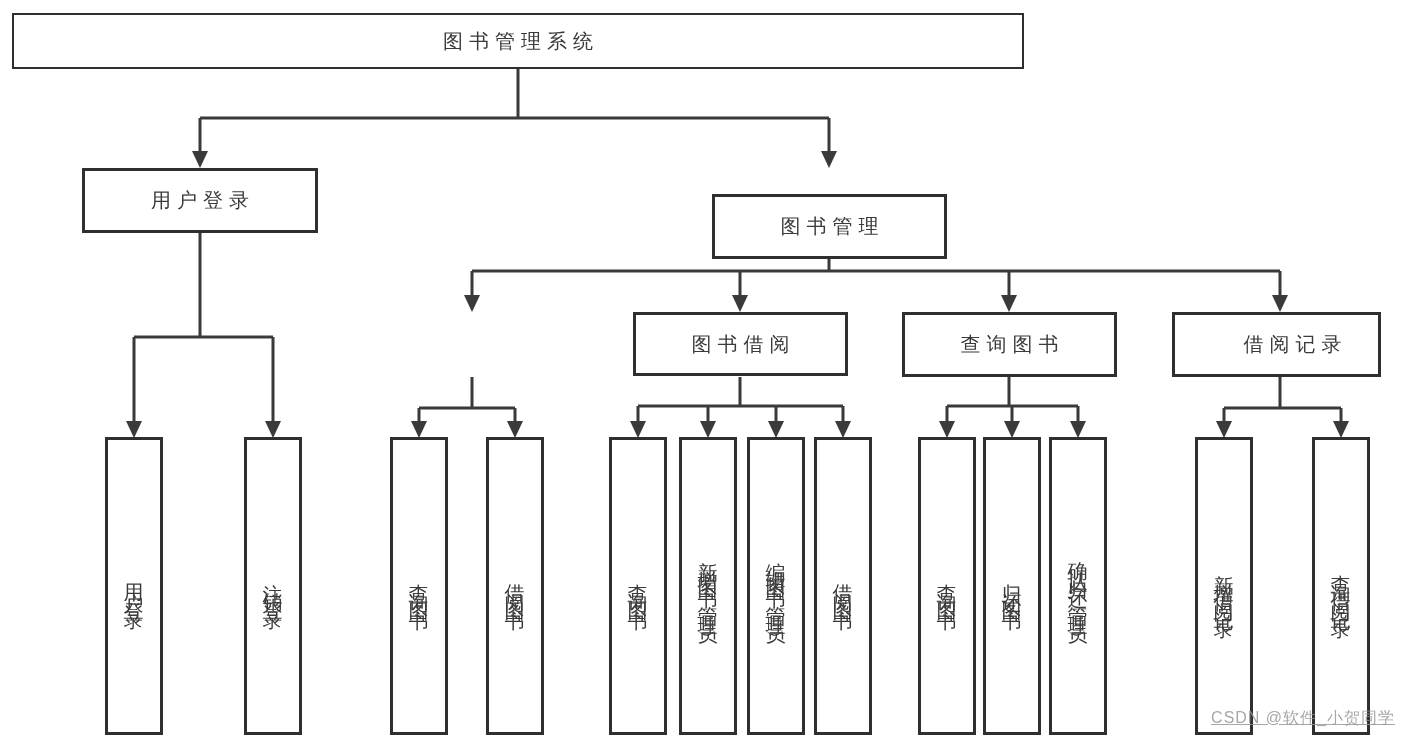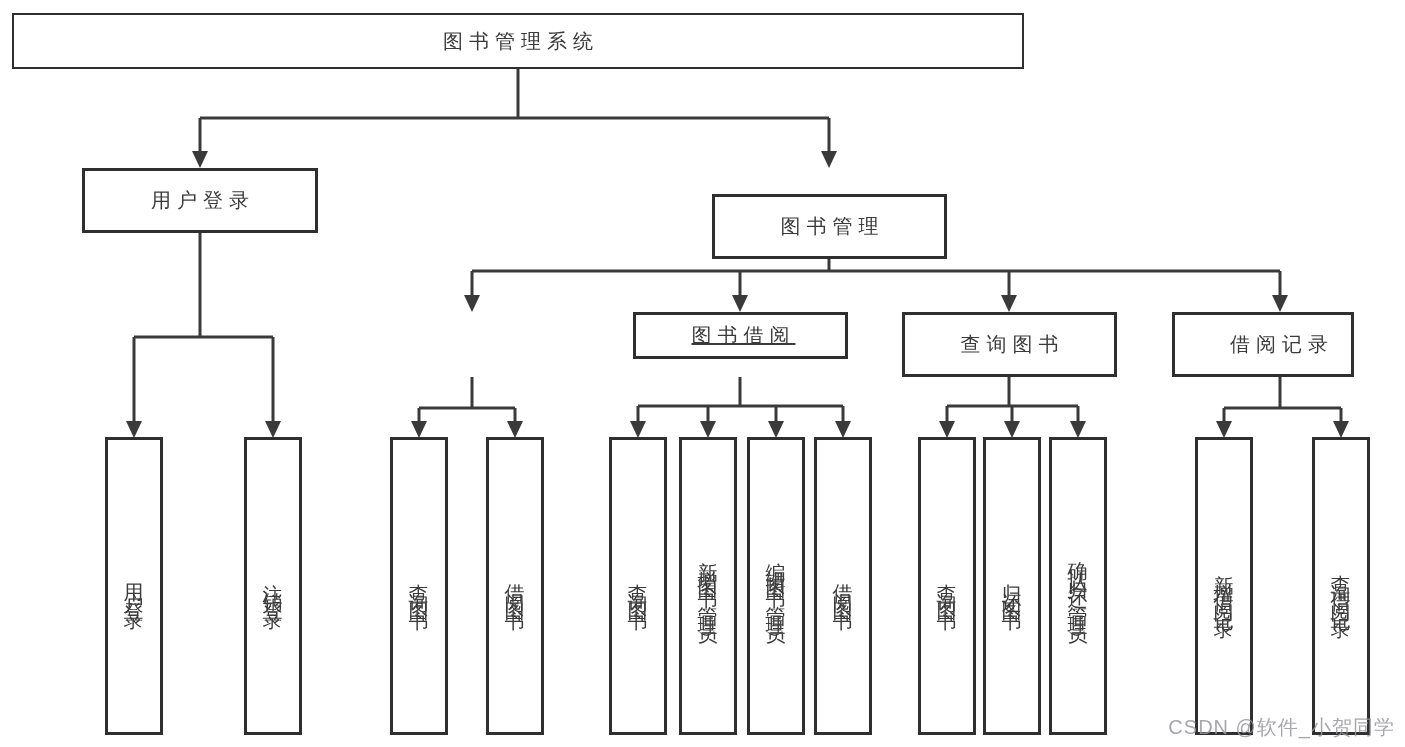--- a/index.html
+++ b/index.html
@@ -40,26 +40,27 @@
     writing-mode: vertical-rl;
     text-orientation: mixed;
     letter-spacing: 9px;
     text-indent: 0;
     font-size: 20px;
     line-height: 1;
   }
   .watermark {
     position: absolute;
     right: 10px;
-    bottom: 6px;
-    font-size: 20px;
+    bottom: 18px;
+    font-size: 16px;
     color: rgba(150, 150, 156, 0.85);
     letter-spacing: 1px;
     z-index: 5;
     pointer-events: none;
+    text-decoration: underline;
   }
 </style>
 </head>
 <body>
 
 <div class="stage">
 
   <svg class="wires" viewBox="0 0 1405 747" xmlns="http://www.w3.org/2000/svg">
     <g stroke="#3a3a3a" stroke-width="3" fill="none">
 
@@ -104,27 +105,27 @@
     <span>图书管理系统</span>
   </div>
 
   <div class="node" style="left:82px; top:168px; width:236px; height:65px;">
     <span>用户登录</span>
   </div>
   <div class="node" style="left:712px; top:168px; width:235px; height:65px;margin-top:26px;">
     <span>图书管理</span>
   </div>
 
-  <div class="node" style="left:633px; top:312px; width:215px; height:47px;text-decoration:underline;">
+  <div class="node" style="left:633px; top:312px; width:215px; height:64px;">
     <span>图书借阅</span>
   </div>
   <div class="node" style="left:902px; top:312px; width:215px; height:65px;">
     <span>查询图书</span>
   </div>
-  <div class="node" style="left:1172px; top:312px; width:182px; height:65px;padding-left:32px;">
+  <div class="node" style="left:1172px; top:312px; width:209px; height:65px;padding-left:32px;">
     <span>借阅记录</span>
   </div>
 
   <div class="node leaf" style="left:105px;">
     <span class="vtext">用户登录</span>
   </div>
   <div class="node leaf" style="left:244px;">
     <span class="vtext">注销登录</span>
   </div>
 

